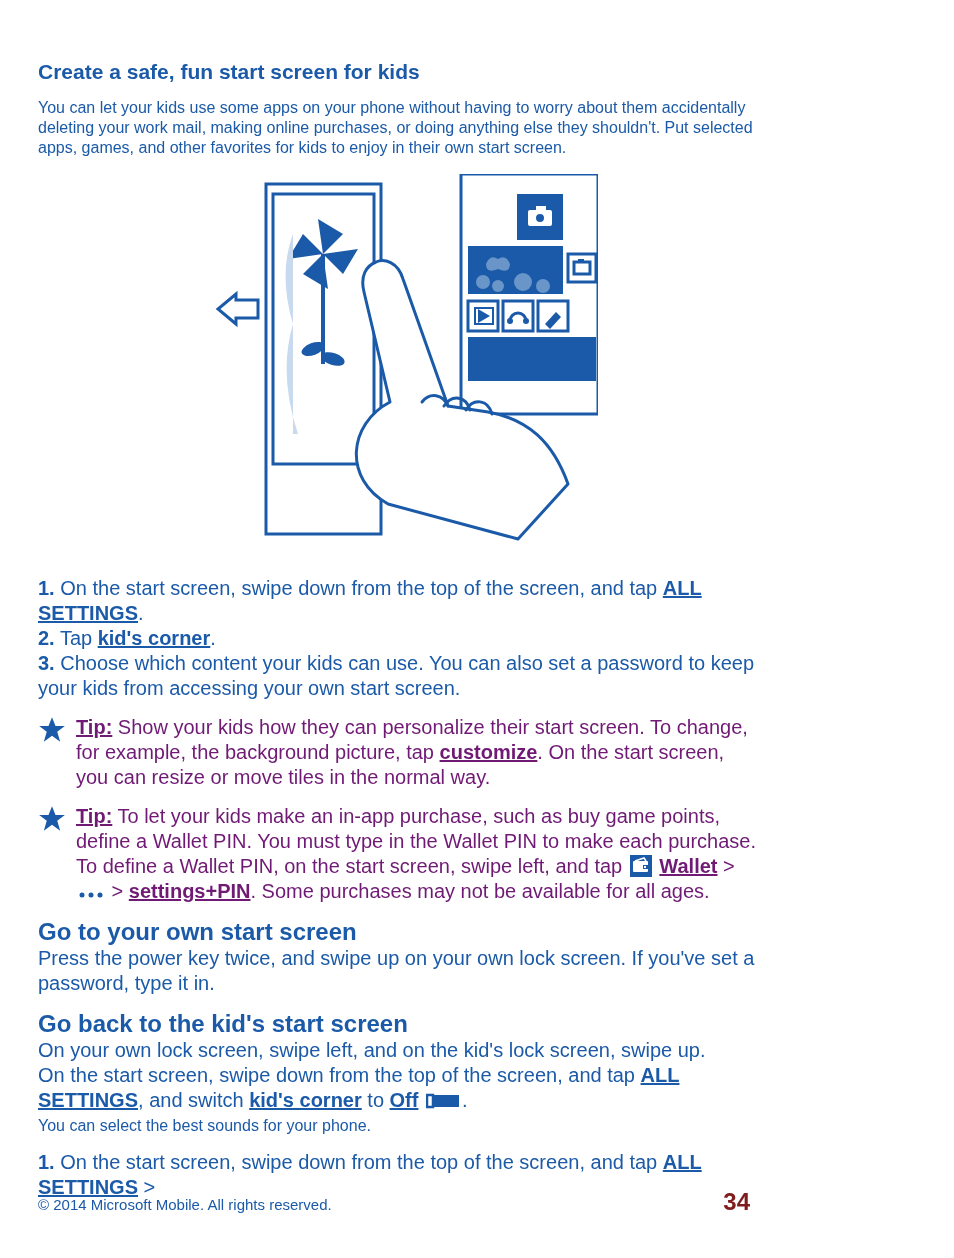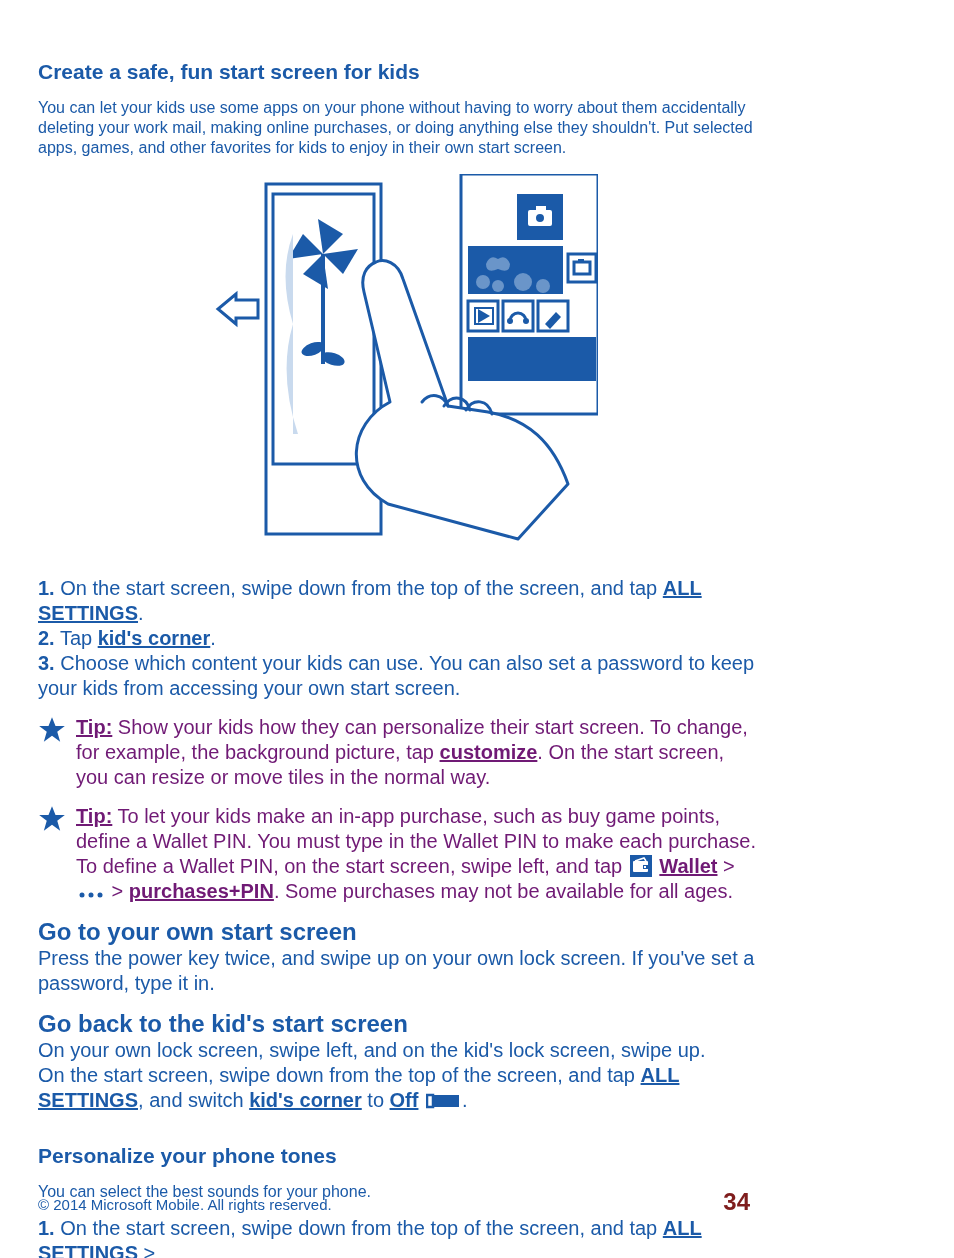--- a/index.html
+++ b/index.html
@@ -229,39 +229,38 @@
       <span class="bold">Tip:</span><span> To let your kids make an in-app purchase, such as buy game points, define a Wallet PIN. You must type in the Wallet PIN to make each purchase. To define a Wallet PIN, on the start screen, swipe left, and tap </span><span class="inline-wallet"><svg width="18" height="18" viewBox="0 0 18 18">
             <rect x="1" y="4" width="15" height="11" rx="1" fill="#fff"></rect>
             <rect x="11" y="8" width="6" height="4" fill="#1b5aa8"></rect>
             <rect x="12" y="9" width="2" height="2" fill="#fff"></rect>
             <path d="M3 4 L 12 1 L 14 4" fill="none" stroke="#fff" stroke-width="1.5"></path>
           </svg></span>
       <span class="bold">Wallet</span><span> &gt; </span><span><svg class="inline-icon" width="30" height="12" viewBox="0 0 30 12">
             <circle cx="6" cy="6" r="2.5" fill="#1b5aa8"></circle>
             <circle cx="15" cy="6" r="2.5" fill="#1b5aa8"></circle>
             <circle cx="24" cy="6" r="2.5" fill="#1b5aa8"></circle>
-          </svg></span><span> &gt; </span><span class="bold">purchases+PIN</span><span>. Some purchases may not be available for all ages.</span>
+          </svg></span><span> &gt; </span><span class="bold">settings+PIN</span><span>. Some purchases may not be available for all ages.</span>
     </div>
   </div>
 
   <p class="sub-h">Go to your own start screen</p>
   <p class="sub-body">Press the power key twice, and swipe up on your own lock screen. If you've set a password, type it in.</p>
 
   <p class="sub-h">Go back to the kid's start screen</p>
   <p class="sub-body">On your own lock screen, swipe left, and on the kid's lock screen, swipe up.</p>
 
   <p class="sub-body">
     <span>On the start screen, swipe down from the top of the screen, and tap </span><span class="bold">ALL SETTINGS</span><span>, and switch </span><span class="bold">kid's corner</span><span> to </span><span class="bold">Off</span>
     <span class="inline-switch"><svg width="34" height="18" viewBox="0 0 34 18">
           <rect x="1" y="3" width="6" height="12" fill="none" stroke="#1b5aa8" stroke-width="2.5"></rect>
           <rect x="8" y="3" width="25" height="12" fill="#1b5aa8"></rect>
         </svg></span><span>.</span>
   </p>
 
-  <p class="h-title" style="margin-top:28px;">Personalize your phone tones</p>
   <p class="body-text">You can select the best sounds for your phone.</p>
   <p class="step-line">
     <span class="step-num">1.</span><span> On the start screen, swipe down from the top of the screen, and tap </span><span class="bold">ALL SETTINGS</span><span> &gt; </span>
   </p>
 
   <div class="footer">
     <span class="copyright">© 2014 Microsoft Mobile. All rights reserved.</span>
     <span class="pagenum">34</span>
   </div>
 

